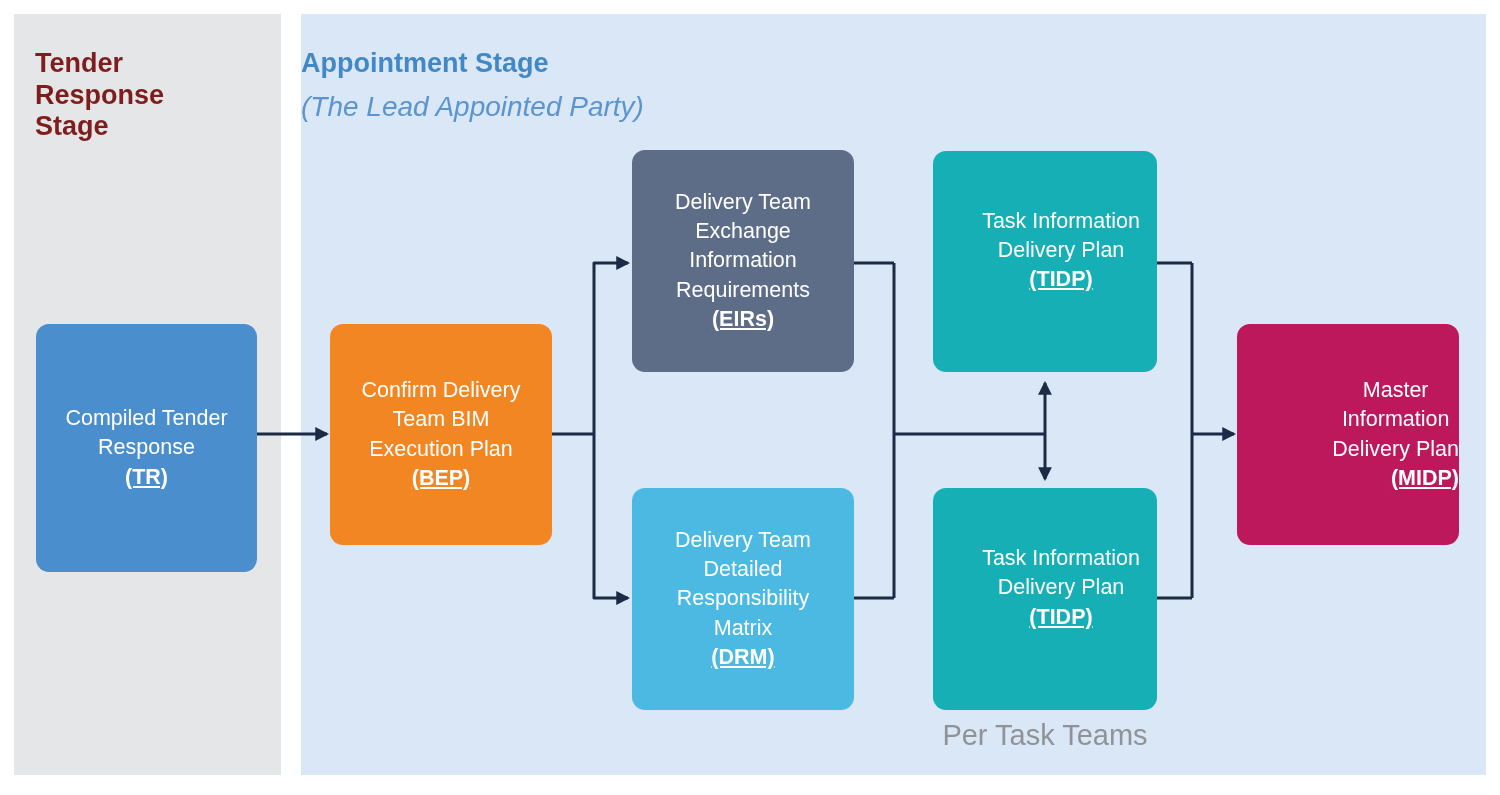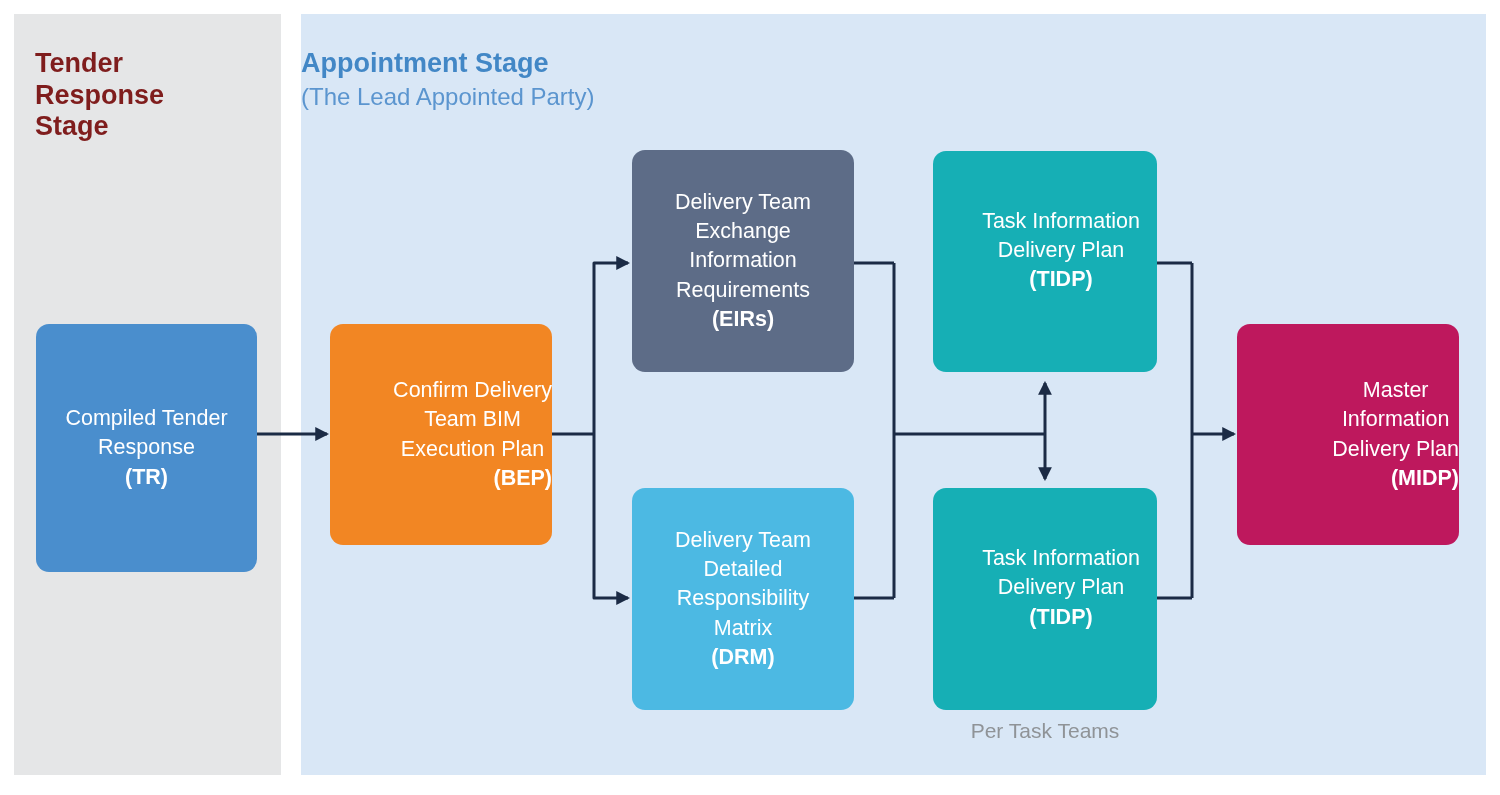--- a/index.html
+++ b/index.html
@@ -37,24 +37,25 @@
   }
   .panel-tender .stage-title {
     padding: 34px 0 0 21px;
     text-align: left;
   }
   .appt-header {
     padding-top: 34px;
     text-align: left;
   }
   .appt-subtitle {
-    margin-top: 3px;
-    font-size: 24px;
+    margin-top: 10px;
+    font-size: 28px;
     font-weight: 400;
     line-height: 1.2;
+    font-style: italic;
   }
   svg.connectors {
     position: absolute;
     left: 0;
     top: 0;
     width: 1500px;
     height: 795px;
     pointer-events: none;
   }
   .node {
@@ -68,36 +69,37 @@
     color: #ffffff;
     font-size: 21.5px;
     line-height: 1.35;
   }
   .node .node-label {
     white-space: pre-line;
     font-weight: 400;
   }
   .node .node-abbr {
     font-weight: 700;
+    text-decoration: underline;
   }
   .node-tr        { left: 36px;   top: 324px; width: 221px; height: 248px; }
-  .node-bep       { left: 330px;  top: 324px; width: 222px; height: 221px; align-items: flex-end; }
+  .node-bep       { left: 330px;  top: 324px; width: 222px; height: 221px; }
   .node-eirs      { left: 632px;  top: 150px; width: 222px; height: 222px; }
   .node-drm       { left: 632px;  top: 488px; width: 222px; height: 222px; }
   .node-tidp-top    { left: 933px; top: 151px; width: 224px; height: 221px; padding-bottom: 0; }
   .node-tidp-bottom { left: 933px; top: 488px; width: 224px; height: 222px; }
   .node-tidp-top, .node-tidp-bottom { box-sizing: border-box; padding-bottom: 22px; padding-left: 32px; }
   .node-midp      { left: 1237px; top: 324px; width: 222px; height: 221px; }
   .caption {
     position: absolute;
     left: 933px;
     top: 719px;
     width: 224px;
     text-align: center;
-    font-size: 21px;
+    font-size: 29px;
     font-weight: 400;
   }
 </style>
 </head>
 <body>
 
 <div class="canvas">
 
   <section class="panel panel-tender" style="background-color: rgb(229, 230, 231);">
     <h2 class="stage-title" style="color: #7f1d1d;">Tender

